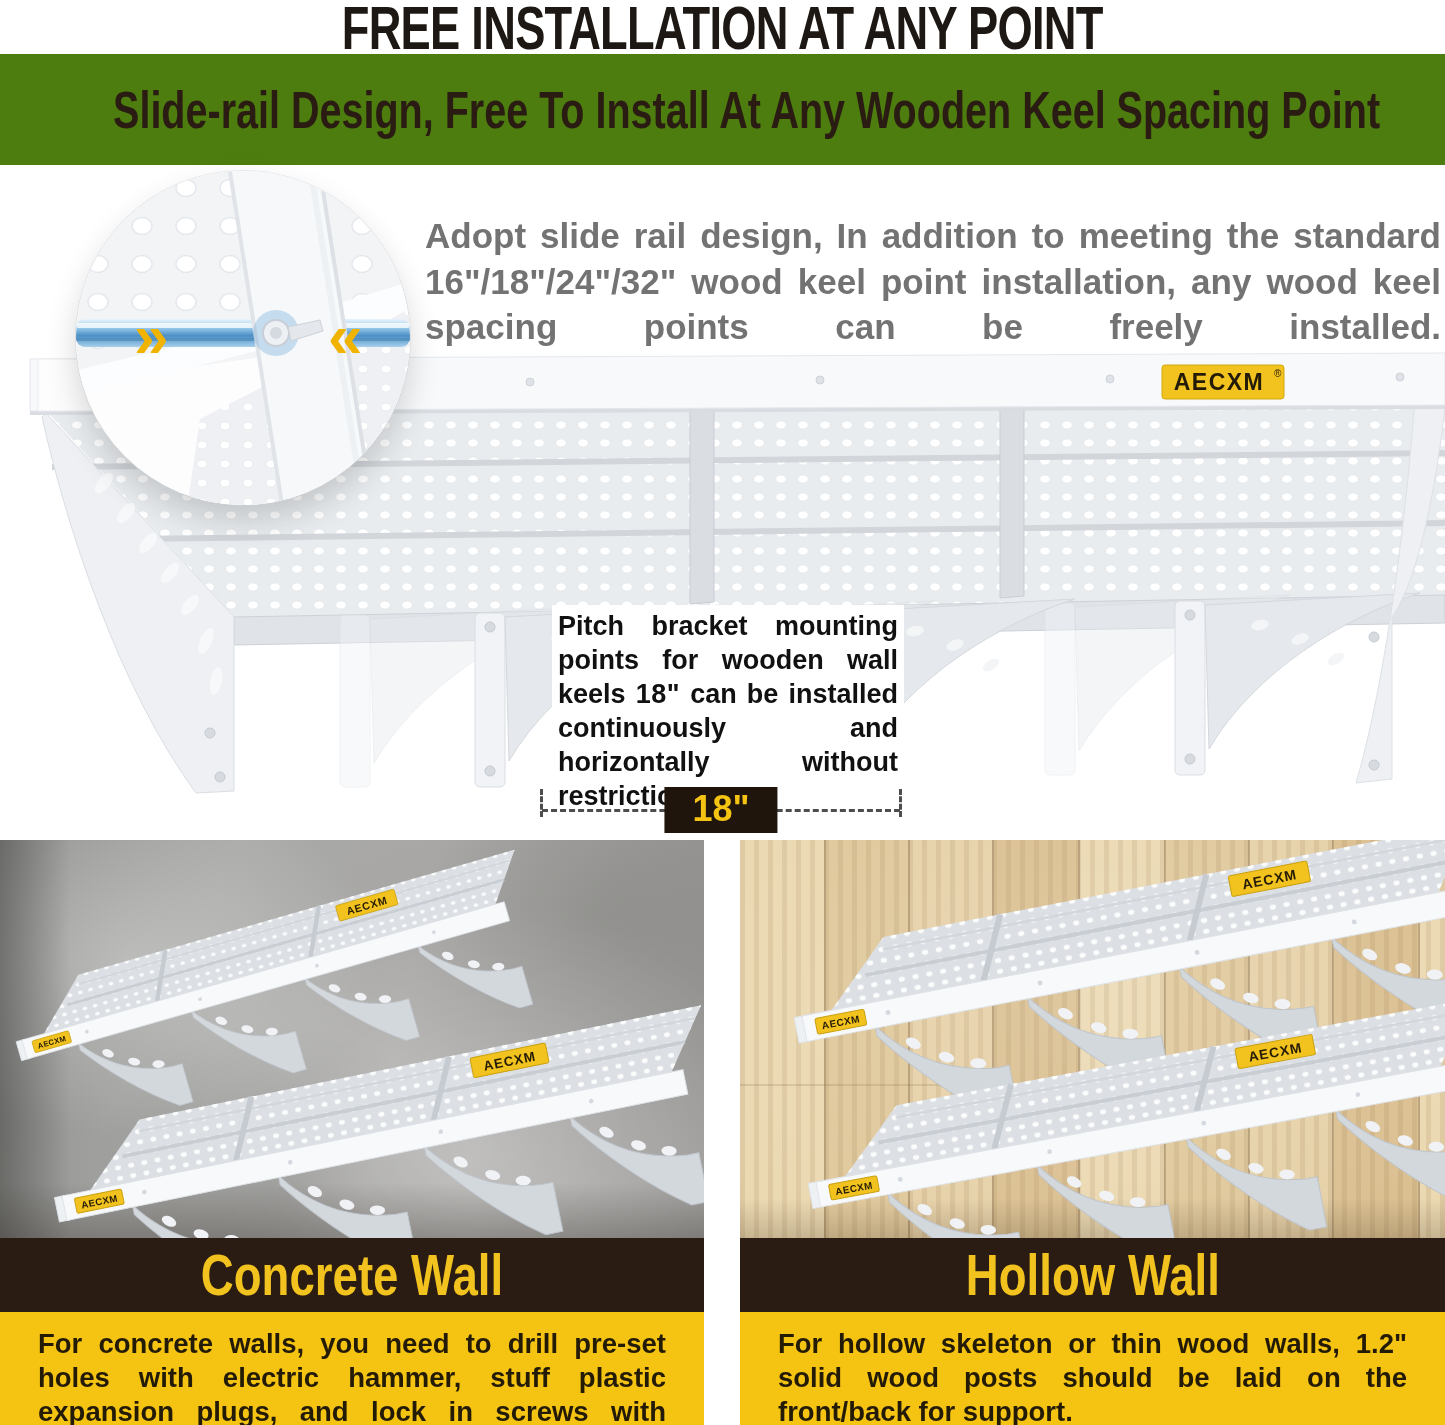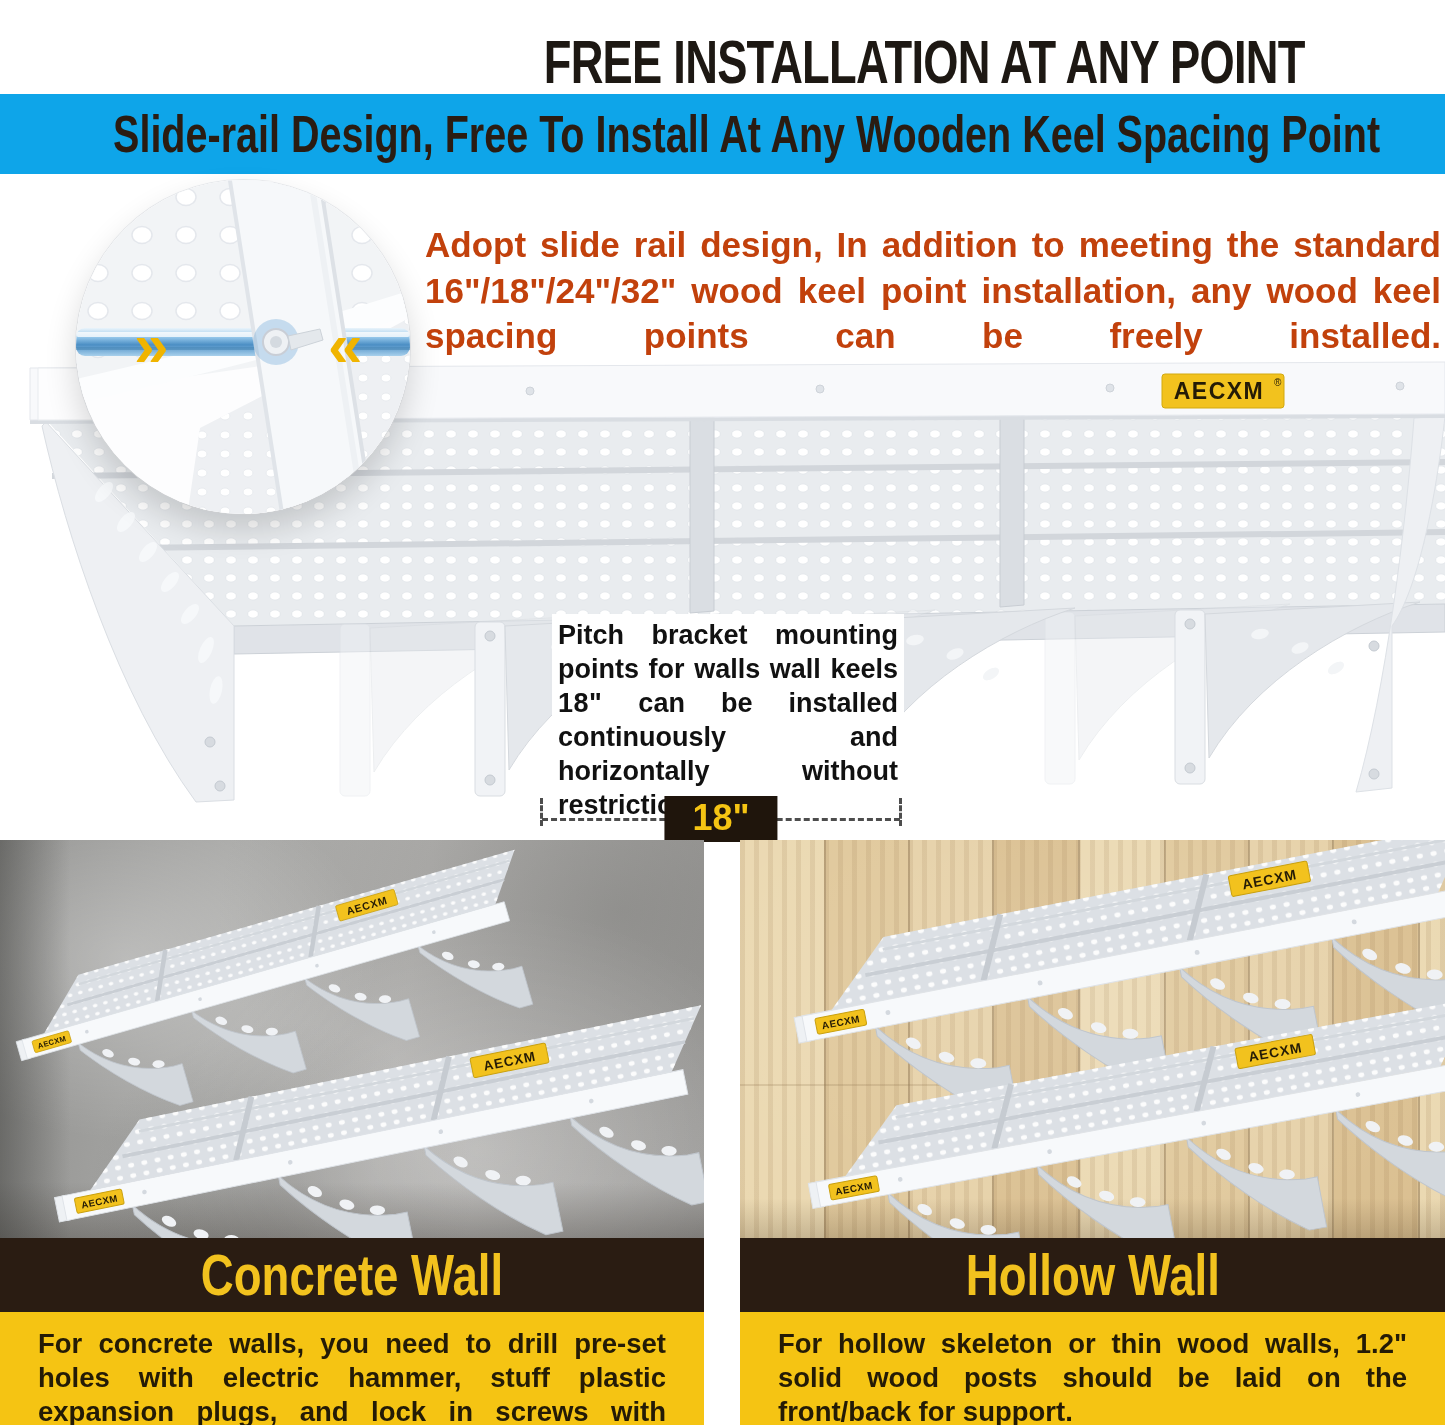--- a/index.html
+++ b/index.html
@@ -2,38 +2,38 @@
 <html><head>
 <meta charset="utf-8">
 <style>
   * { margin:0; padding:0; box-sizing:border-box; }
   body { background:#ffffff; }
   .page {
     position:relative; width:1445px; height:1425px; background:#ffffff;
     font-family:"Liberation Sans", sans-serif; overflow:hidden;
   }
   
-  .headline-wrap { height:66px; display:flex; align-items:center; justify-content:flex-end;margin-top:28px; }
+  .headline-wrap { height:54px; display:flex; align-items:center; justify-content:center; }
   .headline {
     font-size:62px; font-weight:700; color:#1d1813; letter-spacing:-1px;
     white-space:nowrap; transform:scaleX(.73);
   }
   
   .top-banner {
-    height:80px; background:#0ea5e9; display:flex; align-items:center; justify-content:center;padding-left:48px;
+    height:111px; background:#4d7c0f; display:flex; align-items:center; justify-content:center;padding-left:48px;
   }
   .top-banner span {
     font-size:52px; font-weight:700; color:#2A1C12; white-space:nowrap; transform:scaleX(.76);
   }
   
   .feature { position:relative; height:682px; background:#fff; }
   .render-svg { position:absolute; left:0; top:0; }
   .intro {
     position:absolute; left:425px; top:48px; width:1016px;
-    font-size:35px; line-height:1.3; font-weight:700; color:#c2410c;
+    font-size:35px; line-height:1.3; font-weight:700; color:#737373;
     text-align:justify; text-align-last:justify;
   }
   .inset {
     position:absolute; left:76px; top:6px; width:334px; height:334px;
     border-radius:50%; background:#fdfdfe; overflow:hidden;
     box-shadow:0 16px 32px rgba(0,0,0,.16), 0 0 0 1px #eceef1;
   }
   .callout {
     position:absolute; left:552px; top:440px; width:352px; background:#ffffff;
     font-size:27px; line-height:1.26; font-weight:700; color:#111;
@@ -281,21 +281,21 @@
         <circle cx="200" cy="162" r="13" fill="#eef1f4" stroke="#c9ced6" stroke-width="2"></circle>
         <circle cx="200" cy="162" r="6" fill="#d4dae0"></circle>
         <polygon points="212,156 244,149 247,160 215,170" fill="#e4e8ec" stroke="#ccd2d8"></polygon>
         <text x="58" y="186" font-size="62" font-weight="700" fill="#F0B400" letter-spacing="-4">»</text>
         <text x="252" y="186" font-size="62" font-weight="700" fill="#F0B400" letter-spacing="-4">«</text>
       </svg>
     </div>
 
     <p class="intro">Adopt slide rail design, In addition to meeting the standard 16"/18"/24"/32" wood keel point installation, any wood keel spacing points can be freely installed.</p>
 
-    <div class="callout"><span>Pitch bracket mounting points for walls wall keels </span><span class="dim-bold">18"</span><span> can be installed continuously and horizontally without restriction.</span></div>
+    <div class="callout"><span>Pitch bracket mounting points for wooden wall keels </span><span class="dim-bold">18"</span><span> can be installed continuously and horizontally without restriction.</span></div>
 
     <div class="dimension">
       <div class="dim-hline"></div>
       <div class="dim-tick left"></div>
       <div class="dim-tick right"></div>
       <div class="dim-chip">18"</div>
     </div>
   </div>
 
   <div class="panels">

